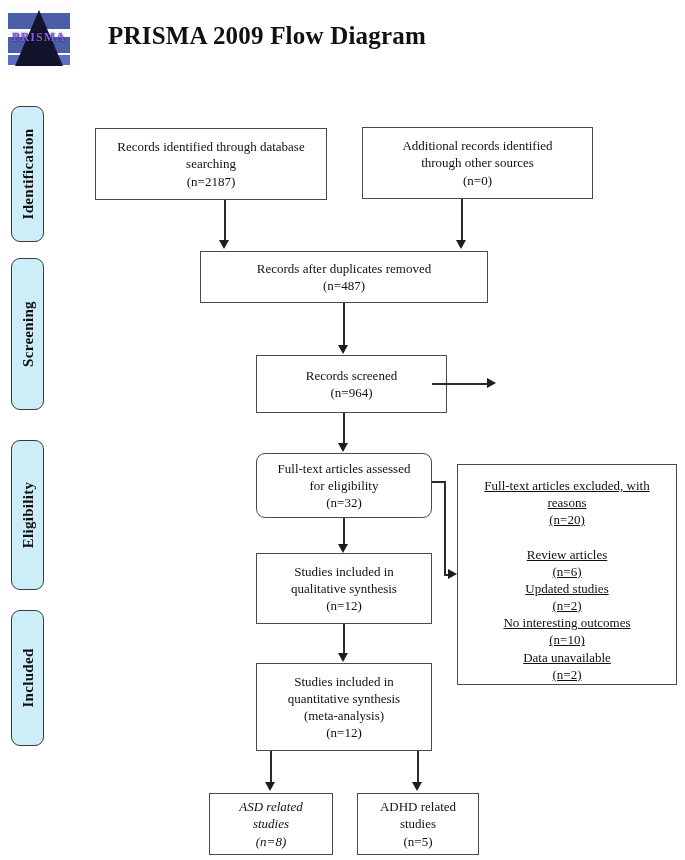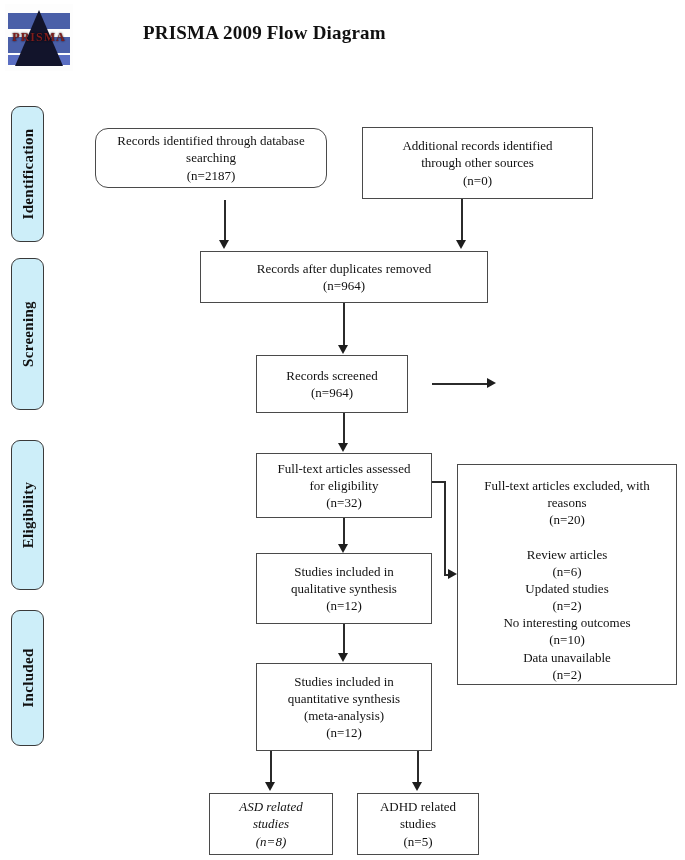--- a/index.html
+++ b/index.html
@@ -13,25 +13,25 @@
   .logo{position:absolute;left:5px;top:4px;width:68px;height:67px;overflow:hidden;background:#fdfdfd;}
   .logo .band{position:absolute;left:3px;width:62px;background:#4a5fa8;}
   .logo .b1{top:9px;height:16px;}
   .logo .b2{top:33px;height:16px;}
   .logo .b3{top:51px;height:10px;background:#5a6ec2;}
   .logo .tri{position:absolute;left:10px;top:6px;width:0;height:0;
     border-left:24px solid transparent;border-right:24px solid transparent;
     border-bottom:56px solid #12142b;}
   .logo .word{position:absolute;left:0;top:26px;width:68px;text-align:center;
     font-family:"Liberation Serif",serif;font-weight:bold;font-size:12px;
-    letter-spacing:1px;color:#7f1d1d;text-shadow:0 0 2px #000;}
+    letter-spacing:1px;color:#8b5cf6;text-shadow:0 0 2px #000;}
 
   
-  .title{position:absolute;left:108px;top:22px;font-size:19px;font-weight:bold;
-    letter-spacing:.2px;white-space:nowrap;margin-left:35px;}
+  .title{position:absolute;left:108px;top:22px;font-size:25px;font-weight:bold;
+    letter-spacing:.2px;white-space:nowrap;}
 
   
   .stage-tab{position:absolute;left:11px;width:33px;background:#cdeef9;
     border:1.3px solid #3a3a3a;border-radius:9px;box-sizing:border-box;}
   .stage-tab span{
     position:absolute;left:50%;top:50%;
     transform:translate(-50%,-50%) rotate(-90deg);
     transform-origin:center center;white-space:nowrap;
     font-weight:bold;font-size:15px;letter-spacing:.3px;color:#111;}
 
@@ -74,50 +74,50 @@
   <div class="stage-tab" style="top:258px;height:152px;">
     <span>Screening</span>
   </div>
   <div class="stage-tab" style="top:440px;height:150px;">
     <span>Eligibility</span>
   </div>
   <div class="stage-tab" style="top:610px;height:136px;">
     <span>Included</span>
   </div>
 
-  <div class="box" style="left:95px;top:128px;width:232px;height:60px;border-radius:13px;">
+  <div class="box" style="left:95px;top:128px;width:232px;height:72px;">
     <div class="t">Records identified through database
 searching
 (n=2187)</div>
   </div>
 
   <div class="box" style="left:362px;top:127px;width:231px;height:72px;padding-left:6px;">
     <div class="t">Additional records identified
 through other sources
 (n=0)</div>
   </div>
 
   <div class="box" style="left:200px;top:251px;width:288px;height:52px;">
     <div class="t">Records after duplicates removed
-(n=964)</div>
+(n=487)</div>
   </div>
 
-  <div class="box" style="left:256px;top:355px;width:152px;height:58px;">
+  <div class="box" style="left:256px;top:355px;width:191px;height:58px;">
     <div class="t">Records screened
 (n=964)</div>
   </div>
 
 
-  <div class="box" style="left:256px;top:453px;width:176px;height:65px;">
+  <div class="box" style="left:256px;top:453px;width:176px;height:65px;border-radius:9px;">
     <div class="t">Full-text articles assessed
 for eligibility
 (n=32)</div>
   </div>
 
-  <div class="box" style="left:457px;top:464px;width:220px;height:221px;align-items:flex-start;padding-top:12px;">
+  <div class="box" style="left:457px;top:464px;width:220px;height:221px;align-items:flex-start;padding-top:12px;text-decoration:underline;">
     <div class="t">Full-text articles excluded, with
 reasons
 (n=20)
 
 Review articles
 (n=6)
 Updated studies
 (n=2)
 No interesting outcomes
 (n=10)

